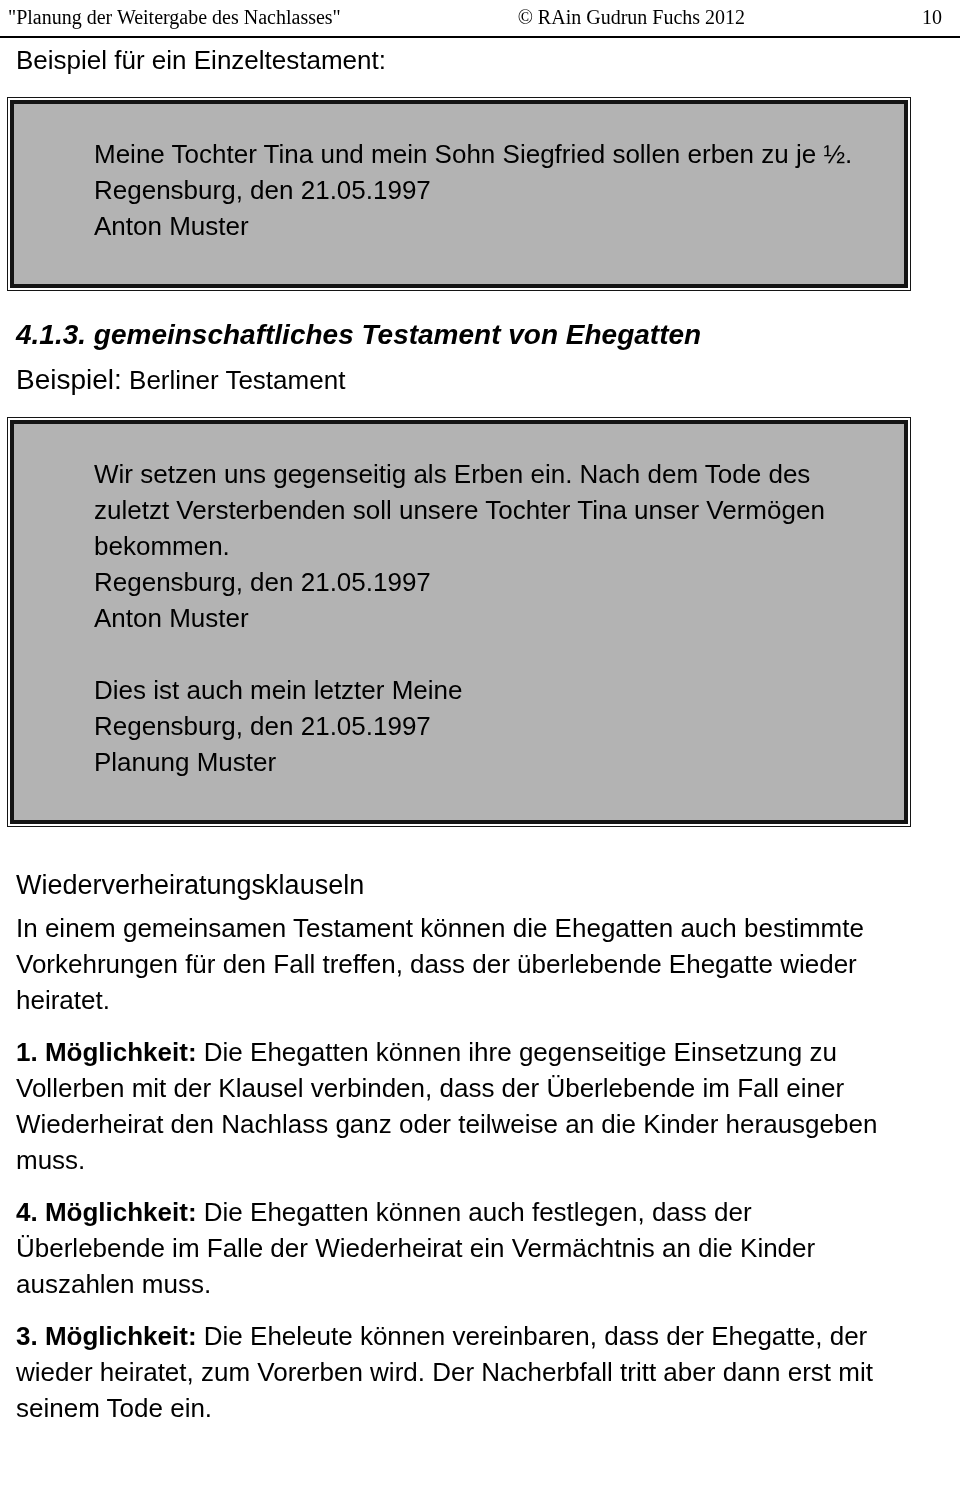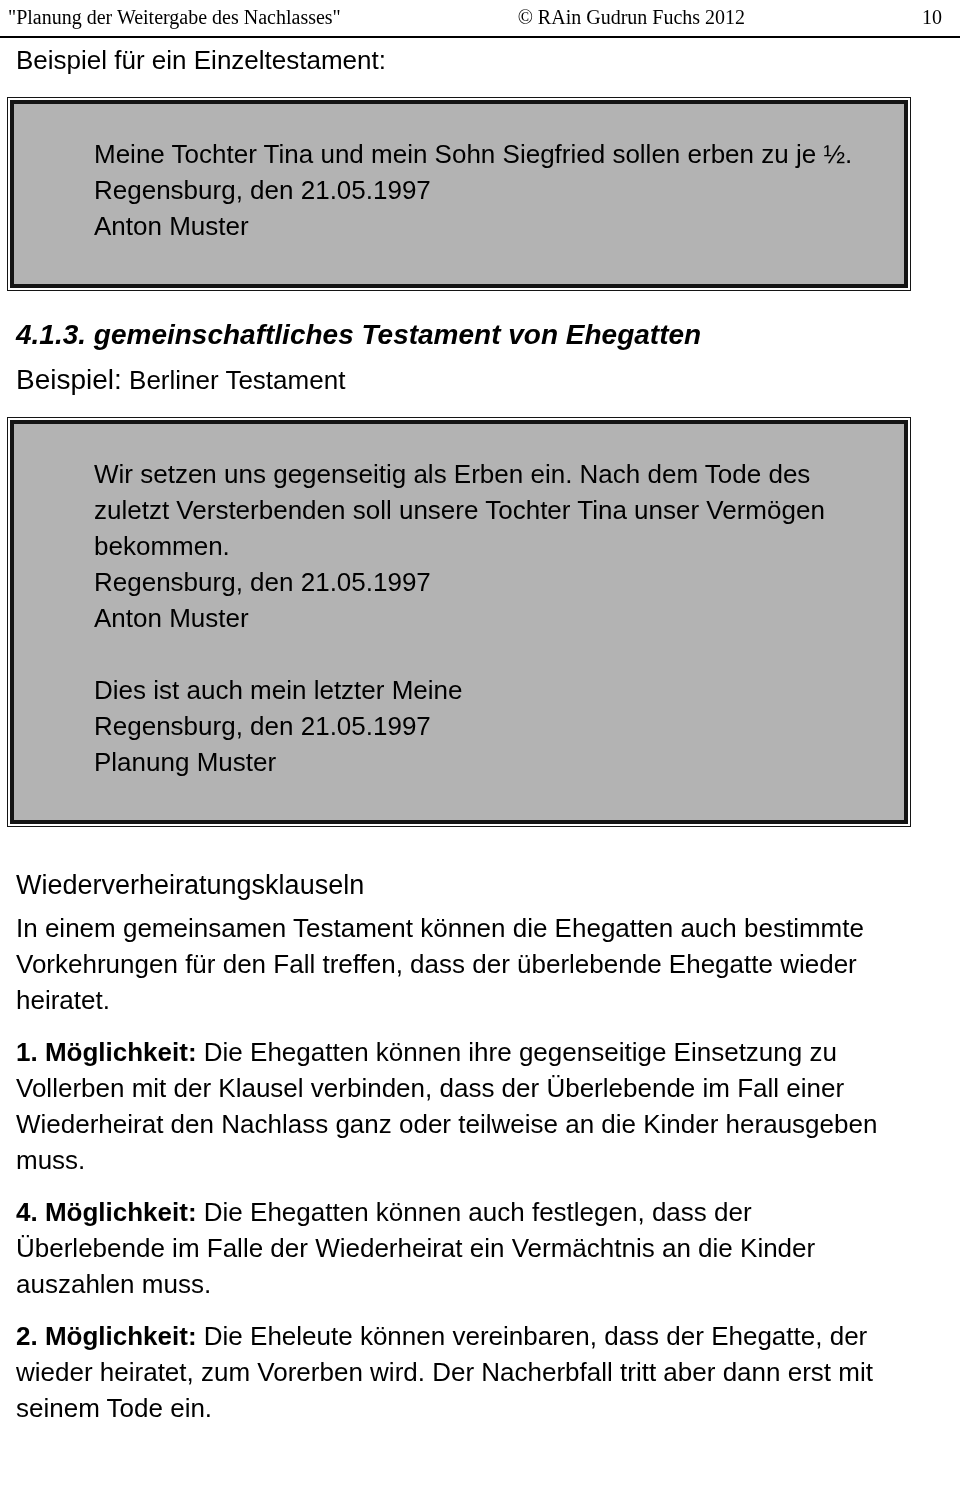--- a/index.html
+++ b/index.html
@@ -89,15 +89,15 @@
     </div>
   </div>
 
   <h3 class="sub-heading">Wiederverheiratungsklauseln</h3>
   <p class="body-text">In einem gemeinsamen Testament können die Ehegatten auch bestimmte Vorkehrungen für den Fall treffen, dass der überlebende Ehegatte wieder heiratet.</p>
 
   <p class="body-text opt-para"><span class="bold-lead">1. Möglichkeit:</span><span> Die Ehegatten können ihre gegenseitige Einsetzung zu Vollerben mit der Klausel verbinden, dass der Überlebende im Fall einer Wiederheirat den Nachlass ganz oder teilweise an die Kinder herausgeben muss.</span></p>
 
   <p class="body-text opt-para"><span class="bold-lead">4. Möglichkeit:</span><span> Die Ehegatten können auch festlegen, dass der Überlebende im Falle der Wiederheirat ein Vermächtnis an die Kinder auszahlen muss.</span></p>
 
-  <p class="body-text opt-para"><span class="bold-lead">2. Möglichkeit:</span><span> Die Eheleute können vereinbaren, dass der Ehegatte, der wieder heiratet, zum Vorerben wird. Der Nacherbfall tritt aber dann erst mit seinem Tode ein.</span></p>
+  <p class="body-text opt-para"><span class="bold-lead">3. Möglichkeit:</span><span> Die Eheleute können vereinbaren, dass der Ehegatte, der wieder heiratet, zum Vorerben wird. Der Nacherbfall tritt aber dann erst mit seinem Tode ein.</span></p>
 
 </main>
 
 </body></html>

